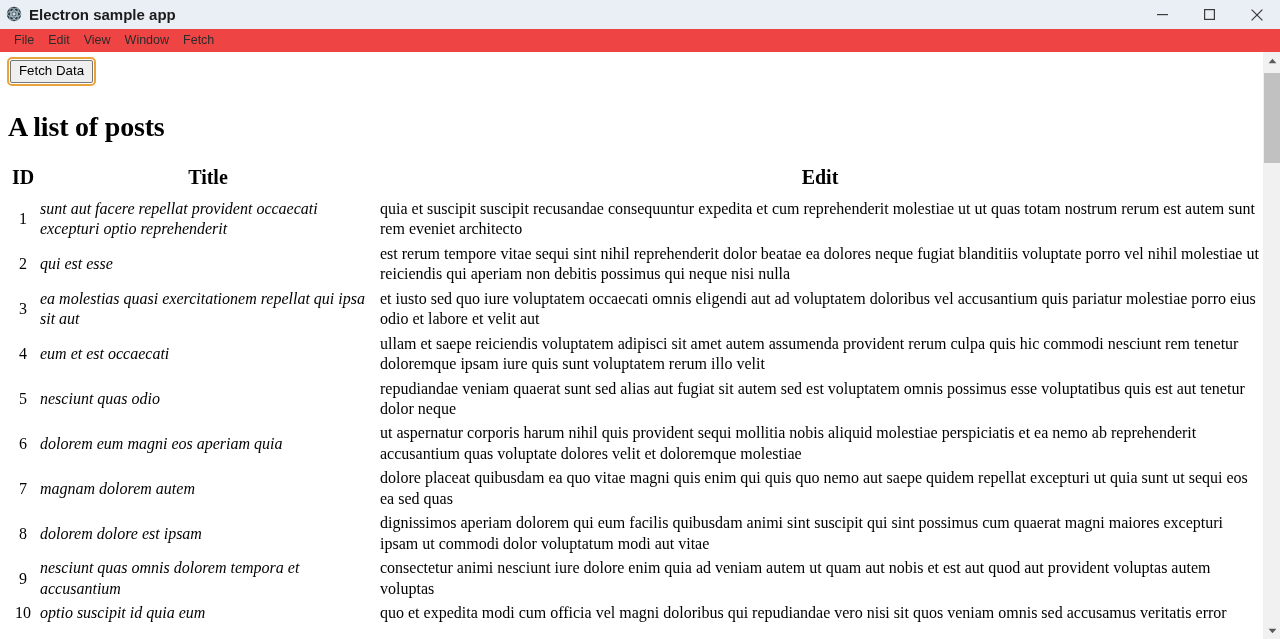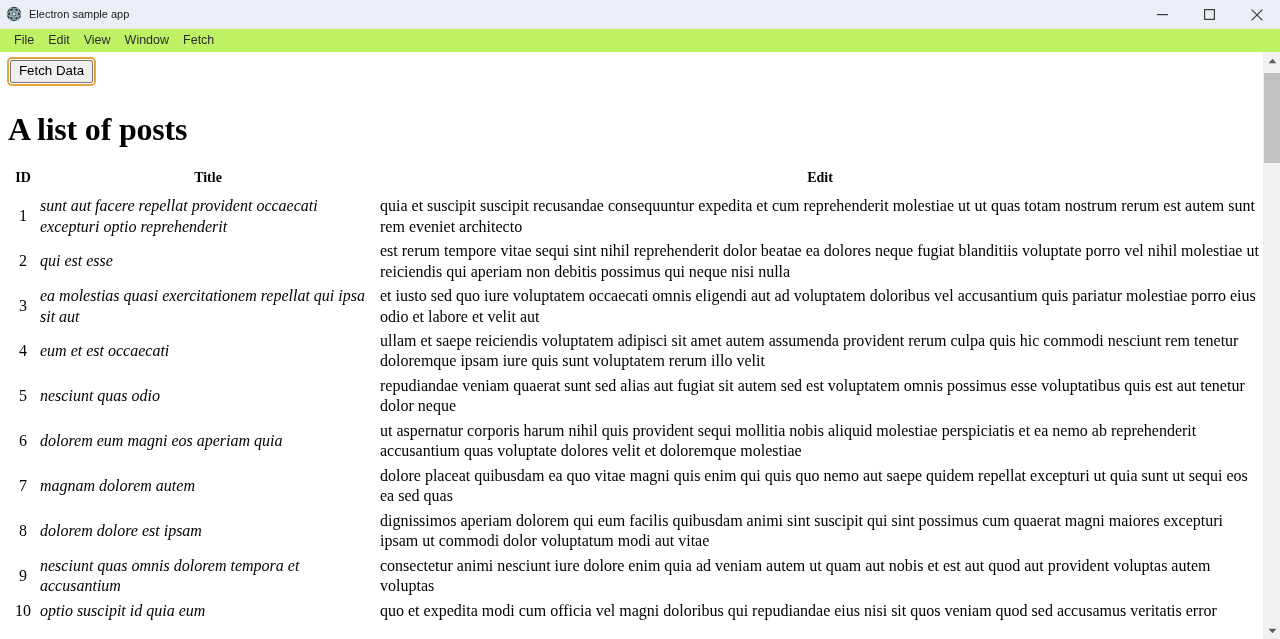--- a/index.html
+++ b/index.html
@@ -35,25 +35,26 @@
   }
   .app-icon {
     width: 16px;
     height: 16px;
     margin-left: 6px;
     margin-right: 7px;
     flex: 0 0 auto;
     display: block;
   }
   .title-text {
-    font-size: 11px;
+    font-size: 15px;
     color: #1b1b1b;
     font-family: "Liberation Sans", sans-serif;
     line-height: 29px;
     white-space: nowrap;
+    font-weight: bold;
   }
   .win-controls {
     position: absolute;
     right: 0;
     top: 0;
     height: 29px;
     display: flex;
   }
   .win-btn {
     width: 47px;
@@ -62,21 +63,21 @@
     align-items: center;
     justify-content: center;
     cursor: default;
   }
   .win-btn svg { display: block; }
 
   
   .menubar {
     height: 23px;
     min-height: 23px;
-    background: #bef264;
+    background: #ef4444;
     display: flex;
     align-items: center;
     padding-left: 7px;
   }
   .menu-item {
     font-size: 12.5px;
     color: #2b2b2b;
     padding: 2px 7px;
     line-height: 17px;
     white-space: nowrap;
@@ -109,37 +110,37 @@
     border-radius: 2px;
     padding: 2px 8px 3px 8px;
     outline: 2px solid #e8a33d;
     outline-offset: 1px;
     cursor: default;
     line-height: 16px;
   }
 
   h1.page-title {
     font-family: "Liberation Serif", serif;
-    font-size: 32px;
+    font-size: 28px;
     font-weight: bold;
     color: #000000;
     margin: 21px 0 21px 0;
     line-height: 1.1;
     letter-spacing: -0.2px;
   }
 
   table.posts {
     width: 1254px;
     border-collapse: collapse;
     font-family: "Liberation Serif", serif;
     table-layout: fixed;
   }
   table.posts th {
     font-family: "Liberation Serif", serif;
-    font-size: 14px;
+    font-size: 20px;
     font-weight: bold;
     color: #000000;
     text-align: center;
     padding: 2px 2px 8px 2px;
     vertical-align: bottom;
   }
   table.posts td {
     font-family: "Liberation Serif", serif;
     font-size: 16px;
     color: #000000;
@@ -292,21 +293,21 @@
             <td class="cell-body">dignissimos aperiam dolorem qui eum facilis quibusdam animi sint suscipit qui sint possimus cum quaerat magni maiores excepturi ipsam ut commodi dolor voluptatum modi aut vitae</td>
           </tr>
           <tr>
             <td class="cell-id">9</td>
             <td class="cell-title">nesciunt quas omnis dolorem tempora et accusantium</td>
             <td class="cell-body">consectetur animi nesciunt iure dolore enim quia ad veniam autem ut quam aut nobis et est aut quod aut provident voluptas autem voluptas</td>
           </tr>
           <tr>
             <td class="cell-id">10</td>
             <td class="cell-title">optio suscipit id quia eum</td>
-            <td class="cell-body">quo et expedita modi cum officia vel magni doloribus qui repudiandae eius nisi sit quos veniam quod sed accusamus veritatis error</td>
+            <td class="cell-body">quo et expedita modi cum officia vel magni doloribus qui repudiandae vero nisi sit quos veniam omnis sed accusamus veritatis error</td>
           </tr>
         </tbody>
       </table>
     </div>
 
     <div class="scrollbar">
       <div class="sb-arrow up">
         <svg width="9" height="6" viewBox="0 0 9 6">
           <polygon points="4.5,0.8 8.4,5.2 0.6,5.2" fill="#5b5b5b"></polygon>
         </svg>

